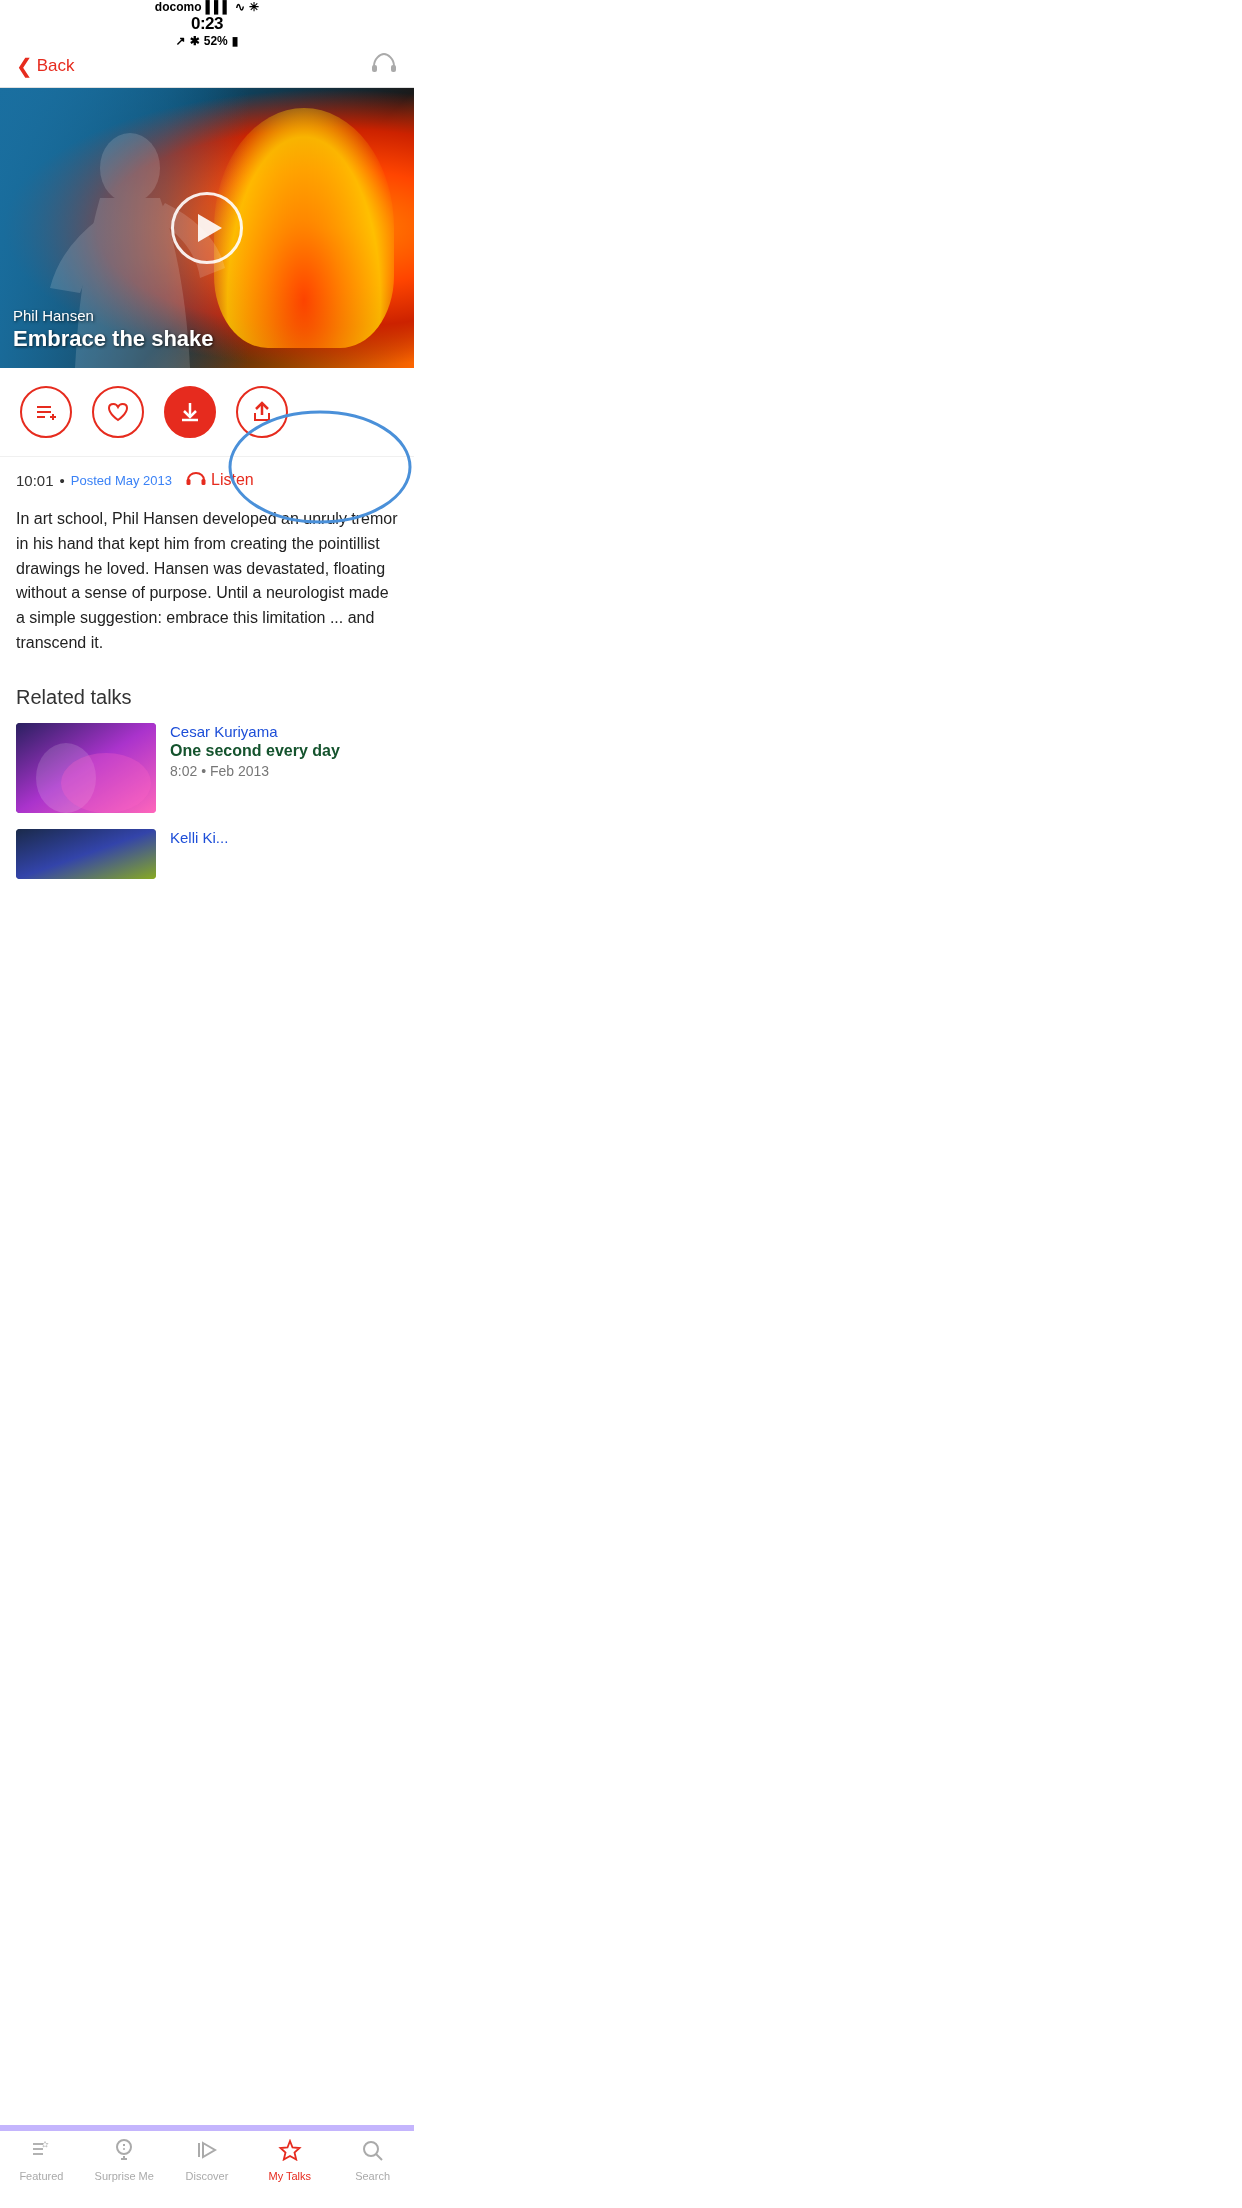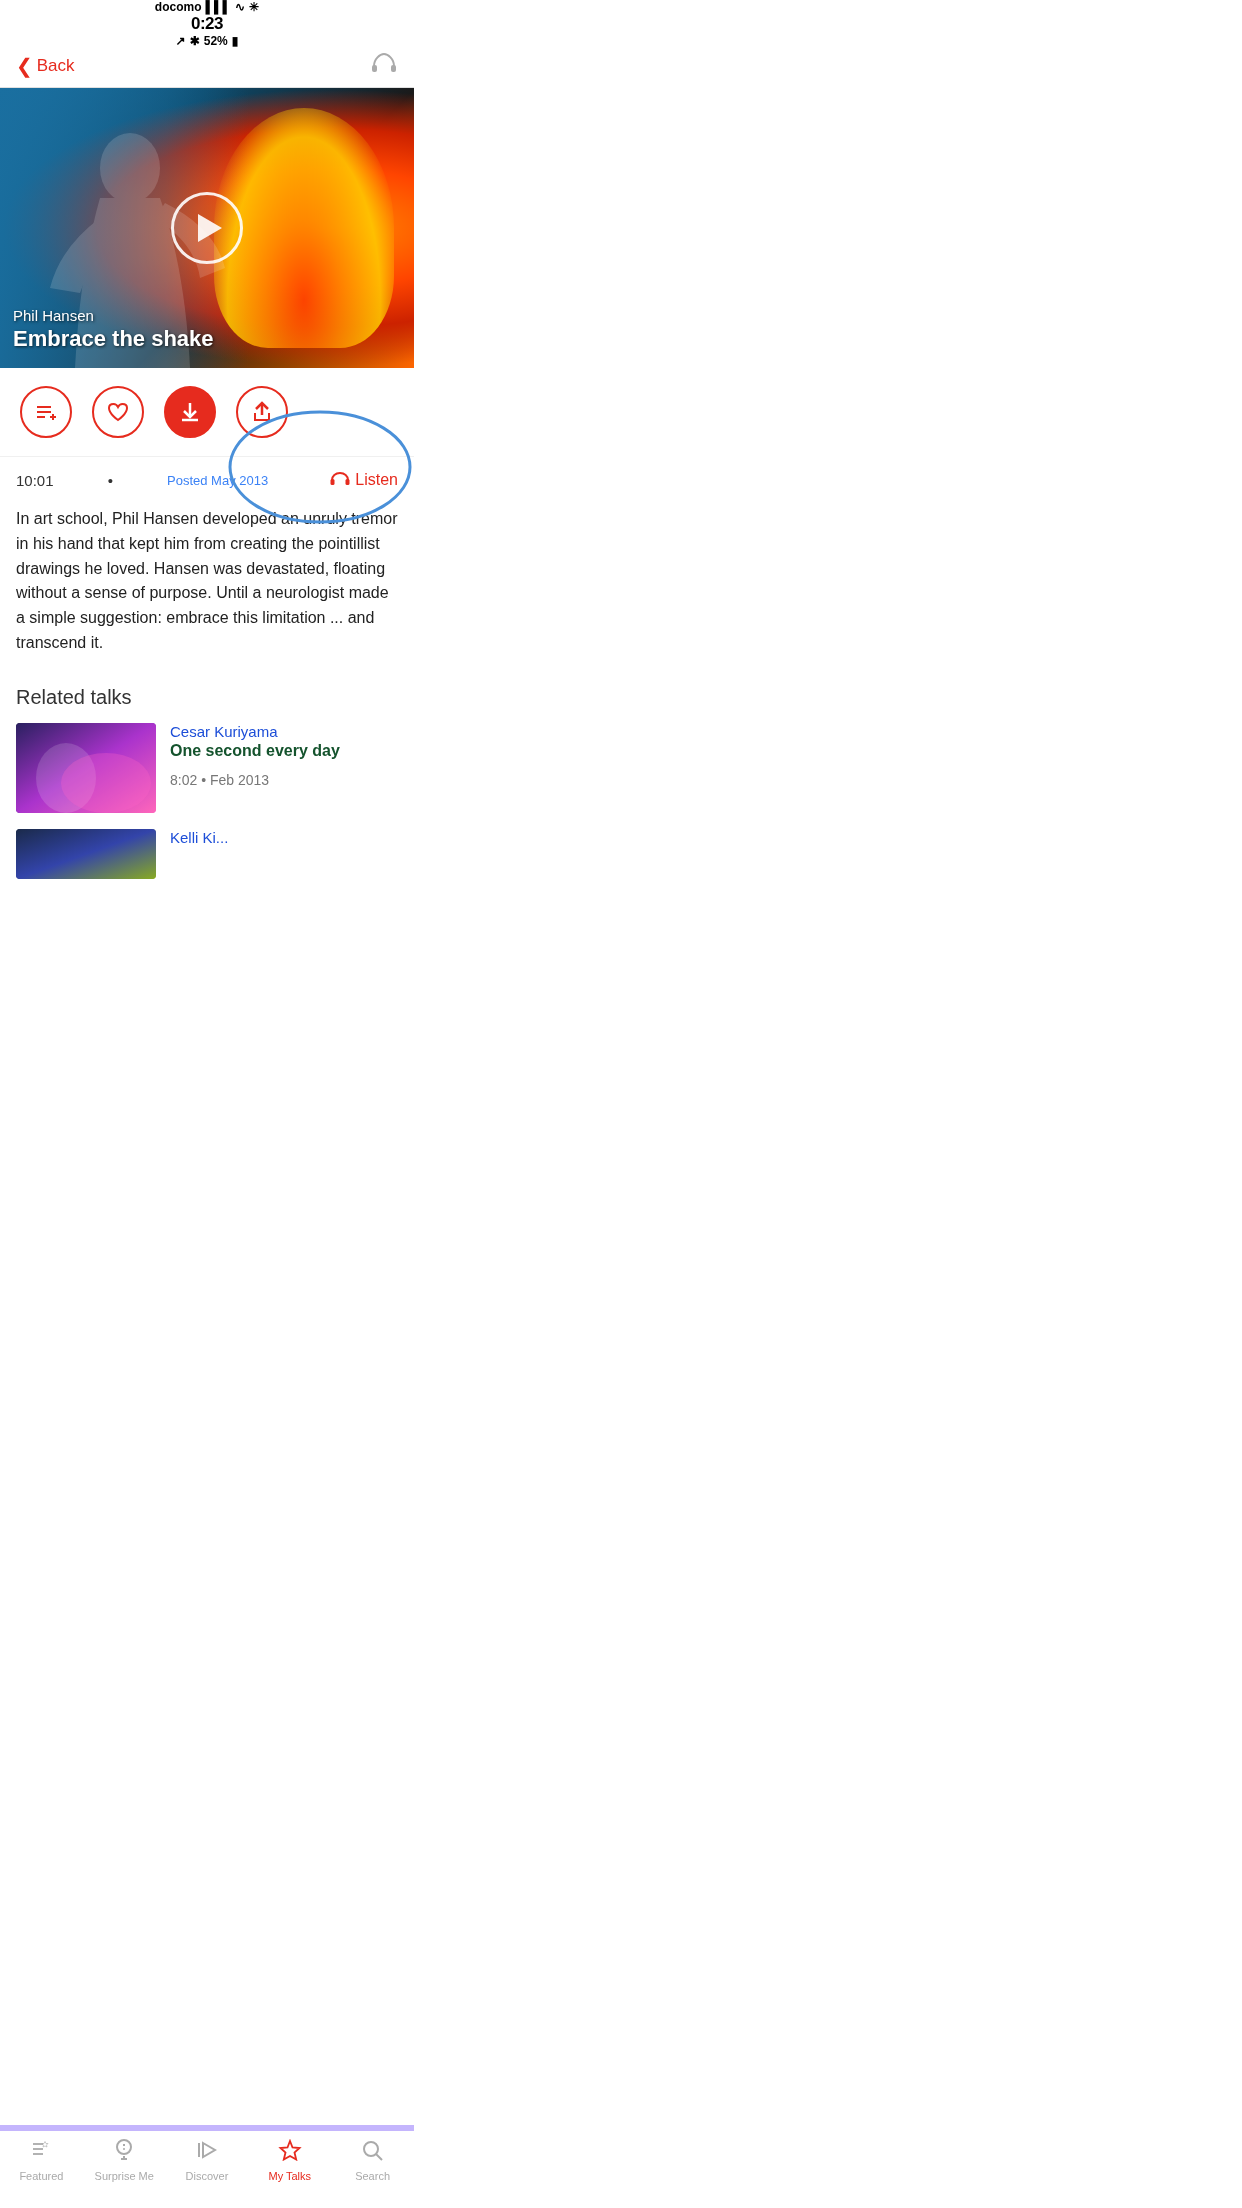--- a/index.html
+++ b/index.html
@@ -135,21 +135,20 @@
       background: #e62b1e;
       color: #fff;
     }
 
     
     .meta-row {
       display: flex;
       align-items: center;
       padding: 14px 16px 8px;
       gap: 0;
-      justify-content: space-between;
     }
     .meta-time {
       font-size: 15px;
       color: #333;
       font-weight: 400;
     }
     .meta-dot { color: #333; font-size: 15px; margin: 0 6px; }
     .meta-posted { font-size: 13px; color: #3b82f6; }
     .listen-btn {
       display: flex;
@@ -194,21 +193,21 @@
       flex-shrink: 0;
       background: linear-gradient(135deg, #2a2a4a 0%, #6633aa 50%, #ff66cc 100%);
       position: relative;
     }
     .related-thumb-2 {
       background: linear-gradient(135deg, #2a3a5a 0%, #4455aa 50%, #aabb33 100%);
     }
     .related-info { flex: 1; }
     .related-speaker { font-size: 15px; color: #1d4ed8; font-weight: 400; }
     .related-talk-title { font-size: 16px; font-weight: 700; color: #14532d; margin-top: 2px; }
-    .related-meta { font-size: 14px; color: #777; margin-top: 12px; }
+    .related-meta { font-size: 14px; color: #777; margin-top: 3px; }
 
     
     .tab-bar {
       position: fixed;
       bottom: 0;
       left: 0;
       width: 414px;
       height: 83px;
       background: #fff;
       border-top: 6px solid #c4b5fd;

